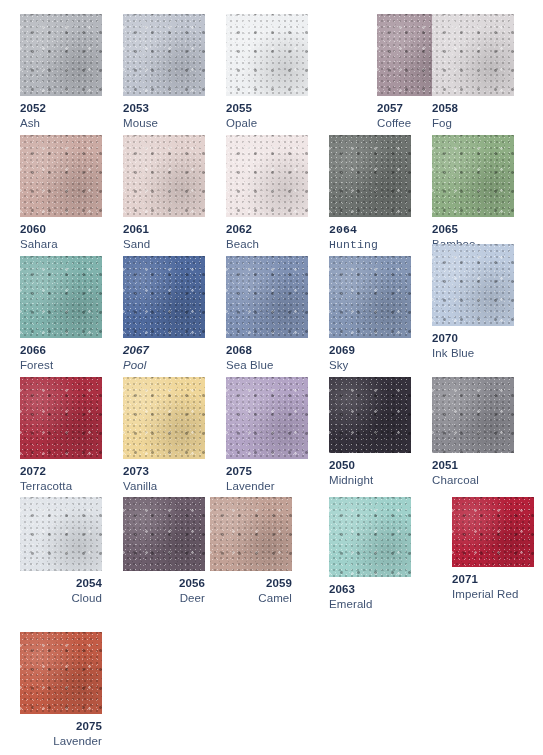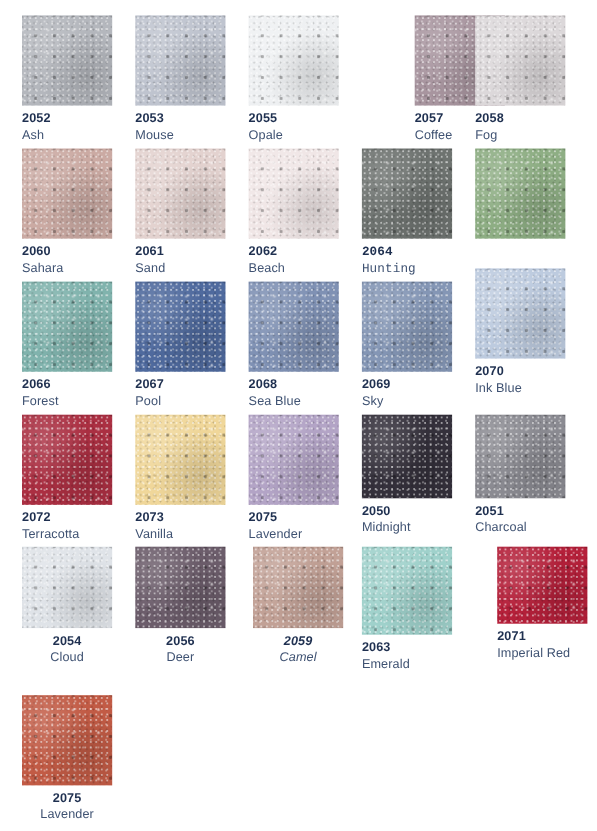--- a/index.html
+++ b/index.html
@@ -71,21 +71,21 @@
     font-weight: bold;
     color: #1f3050;
     letter-spacing: .1px;
   }
   .name {
     font-size: 11.5px;
     font-weight: normal;
     color: #3f5272;
     letter-spacing: .1px;
   }
-  .align-center .caption { text-align: center; }
+  .align-center .caption { text-align: right; }
   .align-left .caption   { text-align: left; }
 </style>
 </head>
 <body>
 
 <div id="catalog">
     <div class="swatch-cell align-left" style="left: 20px; top: 14px; width: 82px;">
       <div class="chip" style="height: 82px; background-color: rgb(180, 183, 189); background-position: 0px 0px;"></div>
       <div class="caption">
         <div class="code">2052</div>
@@ -143,29 +143,33 @@
     </div>
     <div class="swatch-cell align-left" style="left: 329px; top: 135px; width: 73px; font-family: Liberation Mono, monospace;">
       <div class="chip" style="height: 82px; background-color: rgb(110, 115, 112); background-position: 10px 12px;"></div>
       <div class="caption">
         <div class="code">2064</div>
         <div class="name">Hunting</div>
       </div>
     </div>
     <div class="swatch-cell align-left" style="left: 432px; top: 135px; width: 82px;">
       <div class="chip" style="height: 82px; background-color: rgb(142, 174, 132); background-position: 17px 4px;"></div>
+      <div class="caption">
+        <div class="code">2065</div>
+        <div class="name">Bamboo</div>
+      </div>
     </div>
     <div class="swatch-cell align-left" style="left: 20px; top: 256px; width: 82px;">
       <div class="chip" style="height: 82px; background-color: rgb(128, 179, 173); background-position: 1px 15px;"></div>
       <div class="caption">
         <div class="code">2066</div>
         <div class="name">Forest</div>
       </div>
     </div>
-    <div class="swatch-cell align-left" style="left: 123px; top: 256px; width: 82px;">
+    <div class="swatch-cell align-left" style="left: 123px; top: 256px; width: 82px; font-style: italic;">
       <div class="chip" style="height: 82px; background-color: rgb(79, 106, 158); background-position: 8px 7px;"></div>
       <div class="caption">
         <div class="code">2067</div>
         <div class="name">Pool</div>
       </div>
     </div>
     <div class="swatch-cell align-left" style="left: 226px; top: 256px; width: 82px;">
       <div class="chip" style="height: 82px; background-color: rgb(127, 145, 180); background-position: 15px 18px;"></div>
       <div class="caption">
         <div class="code">2068</div>
@@ -228,21 +232,21 @@
         <div class="name">Cloud</div>
       </div>
     </div>
     <div class="swatch-cell align-center" style="left: 123px; top: 497px; width: 82px;">
       <div class="chip" style="height: 74px; background-color: rgb(108, 93, 107); background-position: 9px 3px;"></div>
       <div class="caption">
         <div class="code">2056</div>
         <div class="name">Deer</div>
       </div>
     </div>
-    <div class="swatch-cell align-center" style="left: 230px; top: 497px; width: 82px; font-style: italic;">
+    <div class="swatch-cell align-center" style="left: 210px; top: 497px; width: 82px;">
       <div class="chip" style="height: 74px; background-color: rgb(194, 161, 150); background-position: 16px 14px;"></div>
       <div class="caption">
         <div class="code">2059</div>
         <div class="name">Camel</div>
       </div>
     </div>
     <div class="swatch-cell align-left" style="left: 329px; top: 497px; width: 82px;">
       <div class="chip" style="height: 80px; background-color: rgb(159, 209, 203); background-position: 0px 6px;"></div>
       <div class="caption">
         <div class="code">2063</div>

